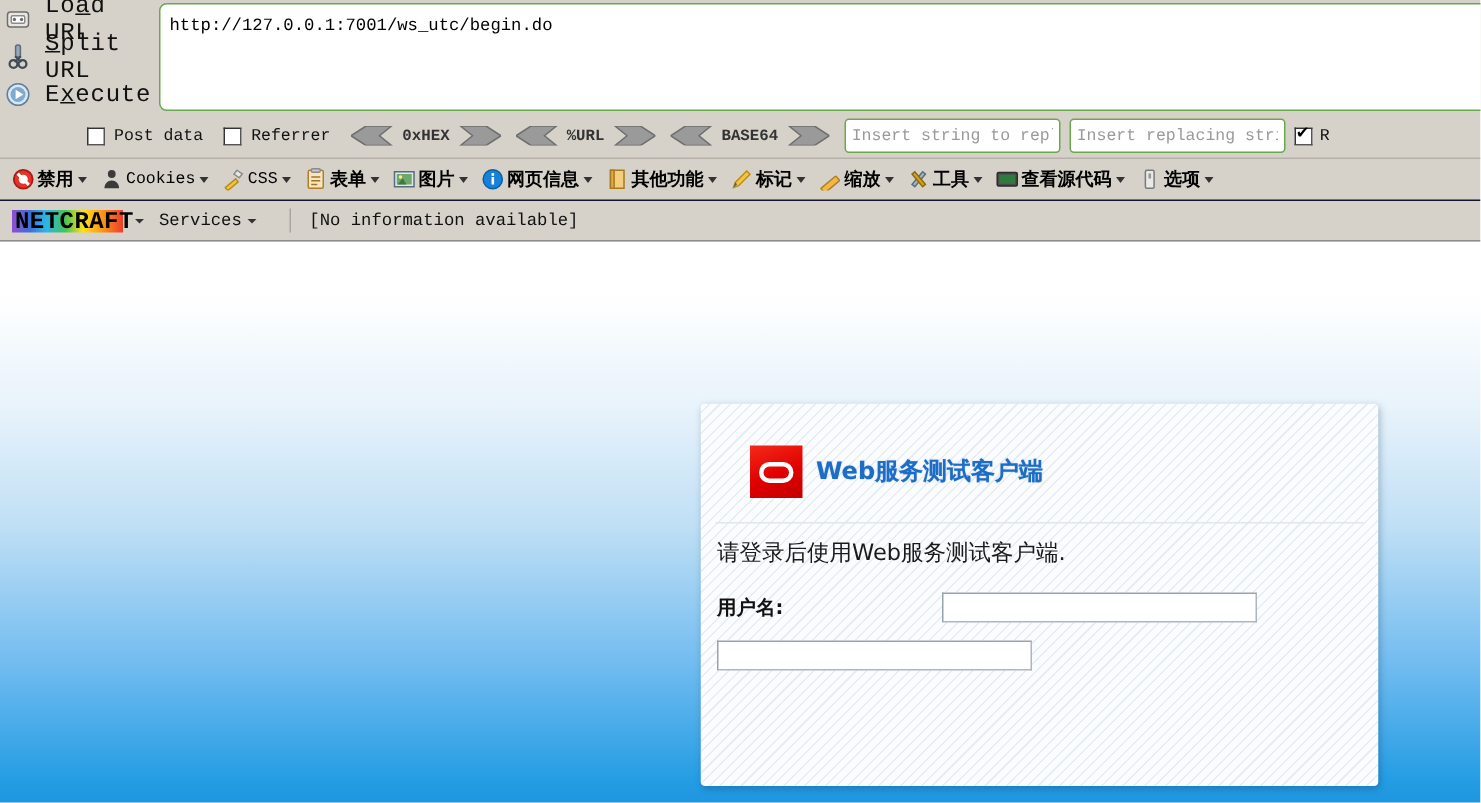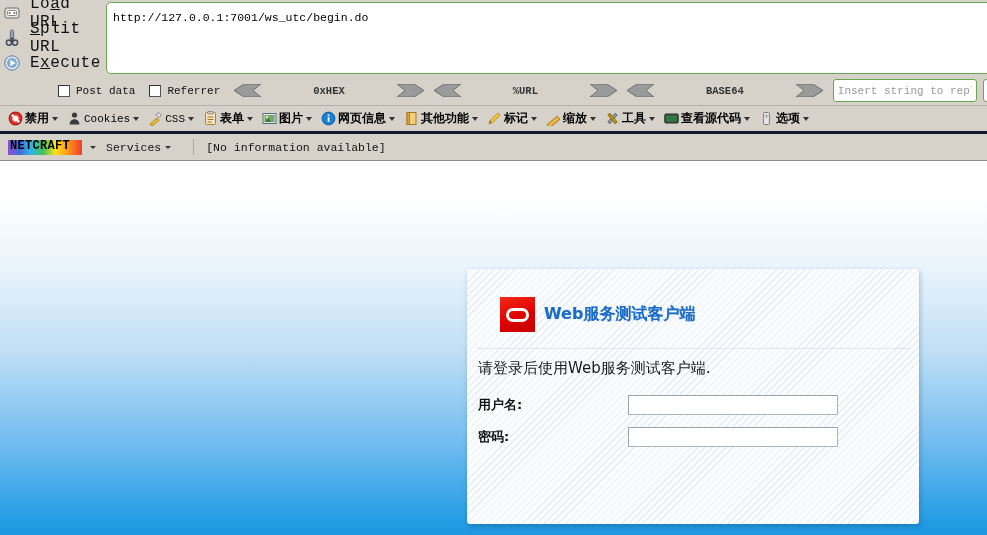--- a/index.html
+++ b/index.html
@@ -63,21 +63,21 @@
   }
   .cbx.checked::after {
     content: "✔"; position: absolute; left: 0px; top: -3px;
     font-size: 11px; color: #000; line-height: 12px;
   }
   .cbx-lbl {
     font-family: "Liberation Mono", monospace; font-size: 11px;
     color: #111; margin-left: 6px; white-space: nowrap;
   }
 
-  .enc-group { display: flex; align-items: center; margin-right: 10px; gap: 45px; }
+  .enc-group { display: flex; align-items: center; margin-right: 10px; }
   .enc-name {
     font-family: "Liberation Mono", monospace; font-size: 10.5px;
     font-weight: bold; color: #333; margin: 0 6px; white-space: nowrap;
   }
   .arrow-l, .arrow-r {
     width: 28px; height: 13px; position: relative; display: inline-block;
   }
   .arrow-l svg, .arrow-r svg { display: block; }
 
   .repl-input {
@@ -88,21 +88,21 @@
     outline: none;
   }
   .repl-input::placeholder { color: #9a9a9a; opacity: 1; }
   .tail-cbx { display: flex; align-items: center; }
   .tail-cbx .cbx-lbl { margin-left: 5px; }
 
   
   .wdt {
     position: absolute; left: 0; top: 106px; width: 987px; height: 28px;
     background: #d6d2ca;
-    border-bottom: 3px solid #0f172a;
+    border-bottom: 1px solid #0f172a;
     display: flex; align-items: center; padding-left: 4px;
   }
   .wdt-item {
     display: flex; align-items: center; height: 22px; padding: 0 3px;
     margin-right: 2px; cursor: default; white-space: nowrap;
   }
   .wdt-ico {
     width: 16px; height: 16px; margin-right: 2px;
     display: inline-flex; align-items: center; justify-content: center;
     flex: 0 0 16px;
@@ -126,21 +126,21 @@
   }
   .nc-logo {
     height: 15px; width: 74px; position: relative; display: inline-block;
     background: linear-gradient(90deg, #8e4fd0 0%, #3e6ed8 16%, #2fb3e8 30%,
                  #44c457 48%, #ffe11a 64%, #ff9b15 80%, #ef3b2d 100%);
     margin-right: 4px;
   }
   .nc-logo span {
     position: absolute; left: 2px; top: -1px;
     font-family: "Liberation Mono", monospace;
-    font-size: 12px; font-weight: bold; color: #000;
+    font-size: 16px; font-weight: bold; color: #000;
     letter-spacing: .3px;
   }
   .nc-caret-sm {
     width: 0; height: 0; margin: 0 10px 0 4px;
     border-left: 3px solid transparent; border-right: 3px solid transparent;
     border-top: 3.5px solid #333;
   }
   .nc-svc {
     font-family: "Liberation Mono", monospace; font-size: 11.5px;
     color: #111; display: flex; align-items: center;
@@ -518,21 +518,20 @@
       <div class="divider"></div>
 
       <div class="subtitle">请登录后使用Web服务测试客户端.</div>
 
       <div class="field-row user">
         <span class="field-lbl">用户名:</span>
         <input class="field-input" type="text" value="" style="">
       </div>
 
       <div class="field-row pass">
-        <span class="field-lbl">密码:</span>
         <input class="field-input" type="password" value="" style="">
       </div>
 
 
     </div>
   </div>
 
 </div>
 
 </body></html>

